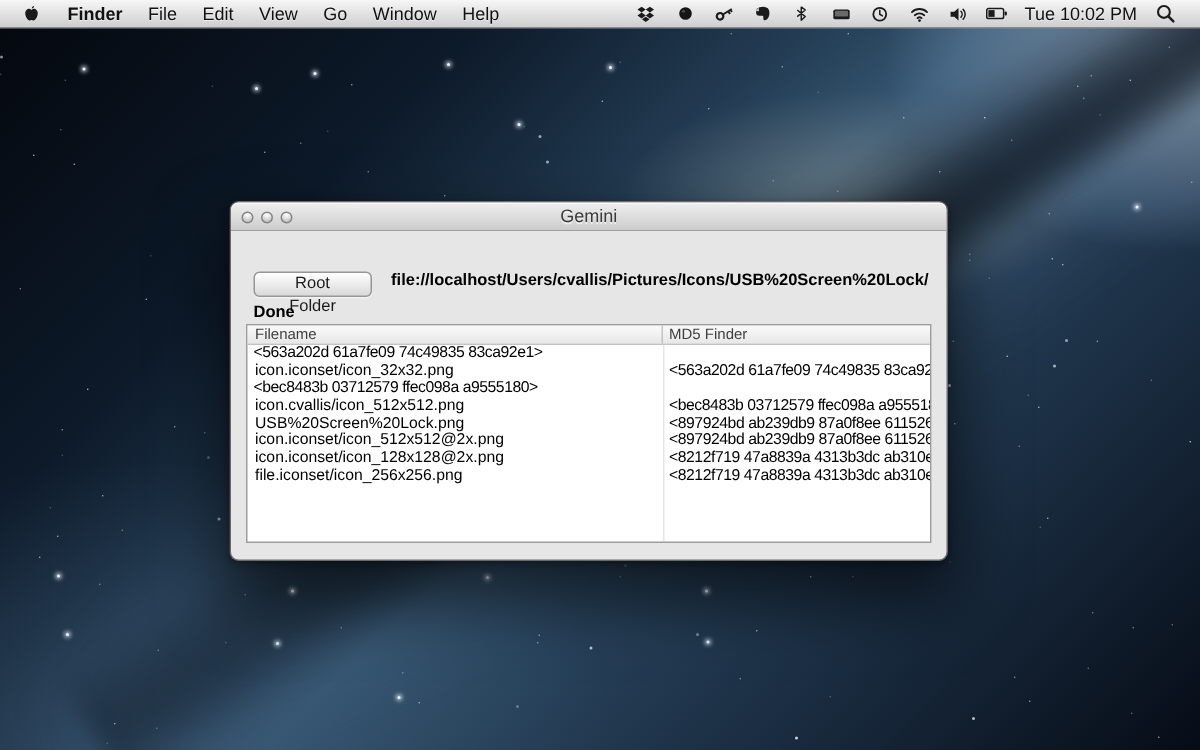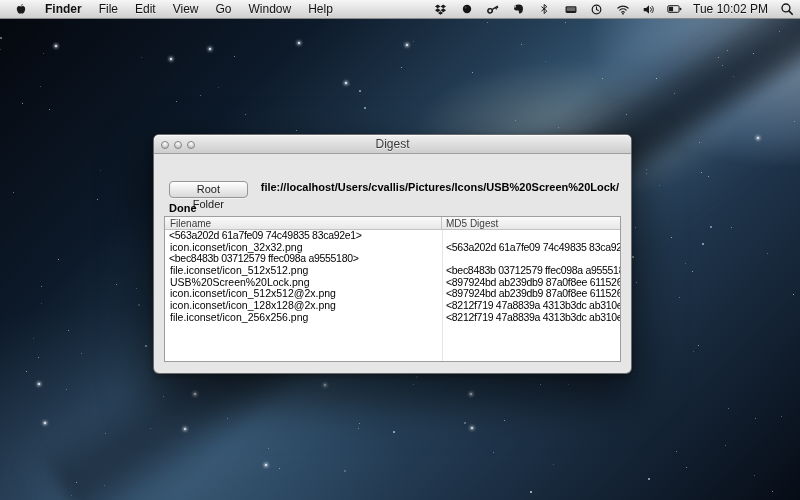--- a/index.html
+++ b/index.html
@@ -27,21 +27,21 @@
   .starfield { position:absolute; inset:0; }
   .star { position:absolute; background:#eef4fa; border-radius:50%; }
   .star.bright { width:2px; height:2px; box-shadow:0 0 3px 1px rgba(240,246,255,.85); }
 
   
   .menubar { position:absolute; left:0; top:0; width:800px; height:19px; z-index:20;
     background:linear-gradient(#f6f6f6, #cfcfcf); border-bottom:1px solid #8a8a8a;
     display:flex; align-items:flex-end; justify-content:space-between;
     font-size:12px; color:#111; text-shadow:0 1px 0 rgba(255,255,255,.55); }
   .menubar-left { display:flex; align-items:center; gap:17px; padding-left:13px; height:100%; }
-  .menubar-right { display:flex; align-items:center; gap:11px; padding-right:6px; height:100%; }
+  .menubar-right { display:flex; align-items:center; gap:11px; padding-right:16px; height:100%; }
   .menu-item { line-height:19px; white-space:nowrap; cursor:default; }
   .menu-item.appname { font-weight:bold; }
   .mb-icon { display:inline-flex; align-items:center; justify-content:center; width:15px; height:19px; }
   .mb-icon svg { display:block; }
   .clock { font-size:12px; line-height:19px; white-space:nowrap; }
 
   
   .window { position:absolute; left:153px; top:134px; width:479px; height:240px; z-index:10;
     border-radius:6px; background:#e6e6e6; border:1px solid rgba(40,40,40,.65);
     box-shadow:0 22px 45px 6px rgba(0,0,0,.60), 0 2px 6px rgba(0,0,0,.35); }
@@ -346,48 +346,48 @@
   </div>
 </div>
 
 <div class="window">
   <div class="titlebar">
     <div class="traffic">
       <div class="tl-btn"></div>
       <div class="tl-btn"></div>
       <div class="tl-btn"></div>
     </div>
-    <div class="win-title">Digest</div>
+    <div class="win-title">Gemini</div>
   </div>
   <div class="win-content">
     <div class="toolbar-row">
       <button class="root-btn">Root Folder</button>
       <span class="path-text">file://localhost/Users/cvallis/Pictures/Icons/USB%20Screen%20Lock/</span>
     </div>
     <div class="status-label">Done</div>
 
     <div class="filetable">
       <div class="col-divider"></div>
       <div class="table-header">
         <div class="th th-filename">Filename</div>
-        <div class="th th-md5">MD5 Digest</div>
+        <div class="th th-md5">MD5 Finder</div>
       </div>
       <div class="table-body">
         <div class="trow">
           <div class="td-md5">&lt;563a202d 61a7fe09 74c49835 83ca92e1&gt;</div>
         </div>
         <div class="trow">
           <div class="td-filename">icon.iconset/icon_32x32.png</div>
           <div class="td-md5">&lt;563a202d 61a7fe09 74c49835 83ca92e1&gt;</div>
         </div>
         <div class="trow">
           <div class="td-md5">&lt;bec8483b 03712579 ffec098a a9555180&gt;</div>
         </div>
         <div class="trow">
-          <div class="td-filename">file.iconset/icon_512x512.png</div>
+          <div class="td-filename">icon.cvallis/icon_512x512.png</div>
           <div class="td-md5">&lt;bec8483b 03712579 ffec098a a9555180&gt;</div>
         </div>
         <div class="trow">
           <div class="td-filename">USB%20Screen%20Lock.png</div>
           <div class="td-md5">&lt;897924bd ab239db9 87a0f8ee 611526c5&gt;</div>
         </div>
         <div class="trow">
           <div class="td-filename">icon.iconset/icon_512x512@2x.png</div>
           <div class="td-md5">&lt;897924bd ab239db9 87a0f8ee 611526c5&gt;</div>
         </div>

